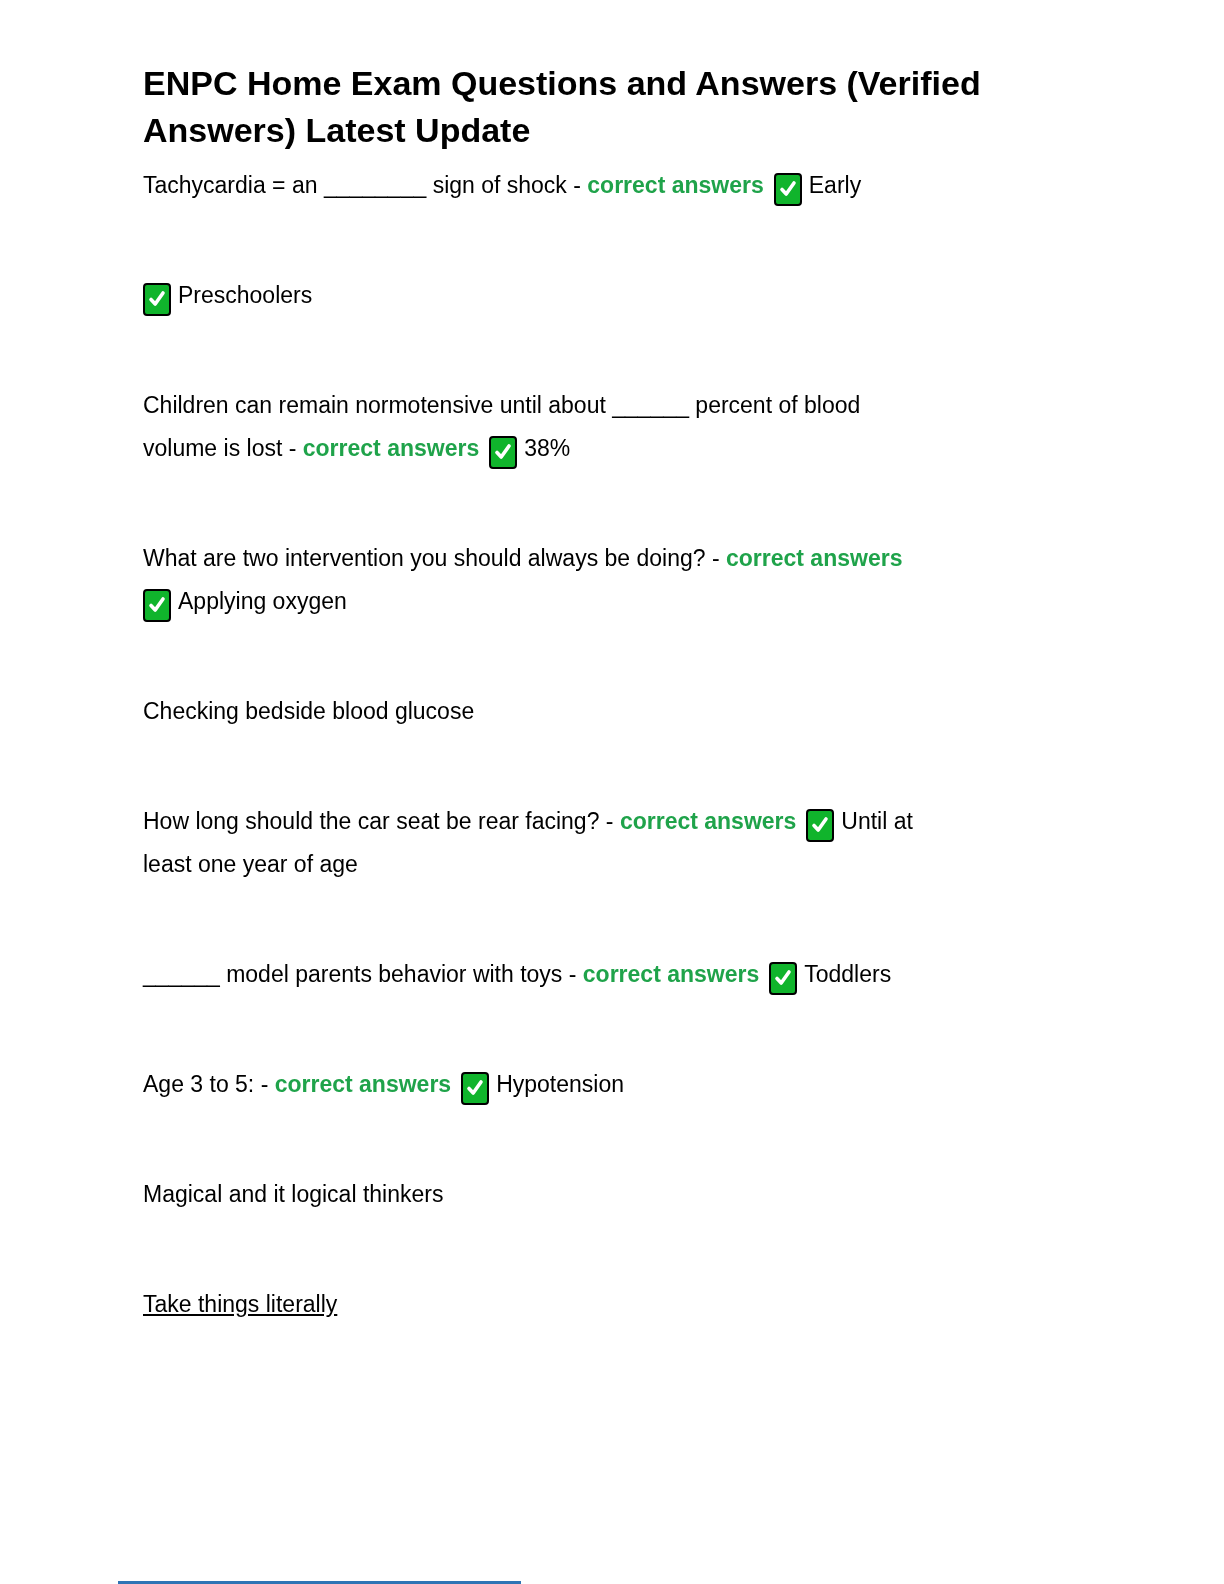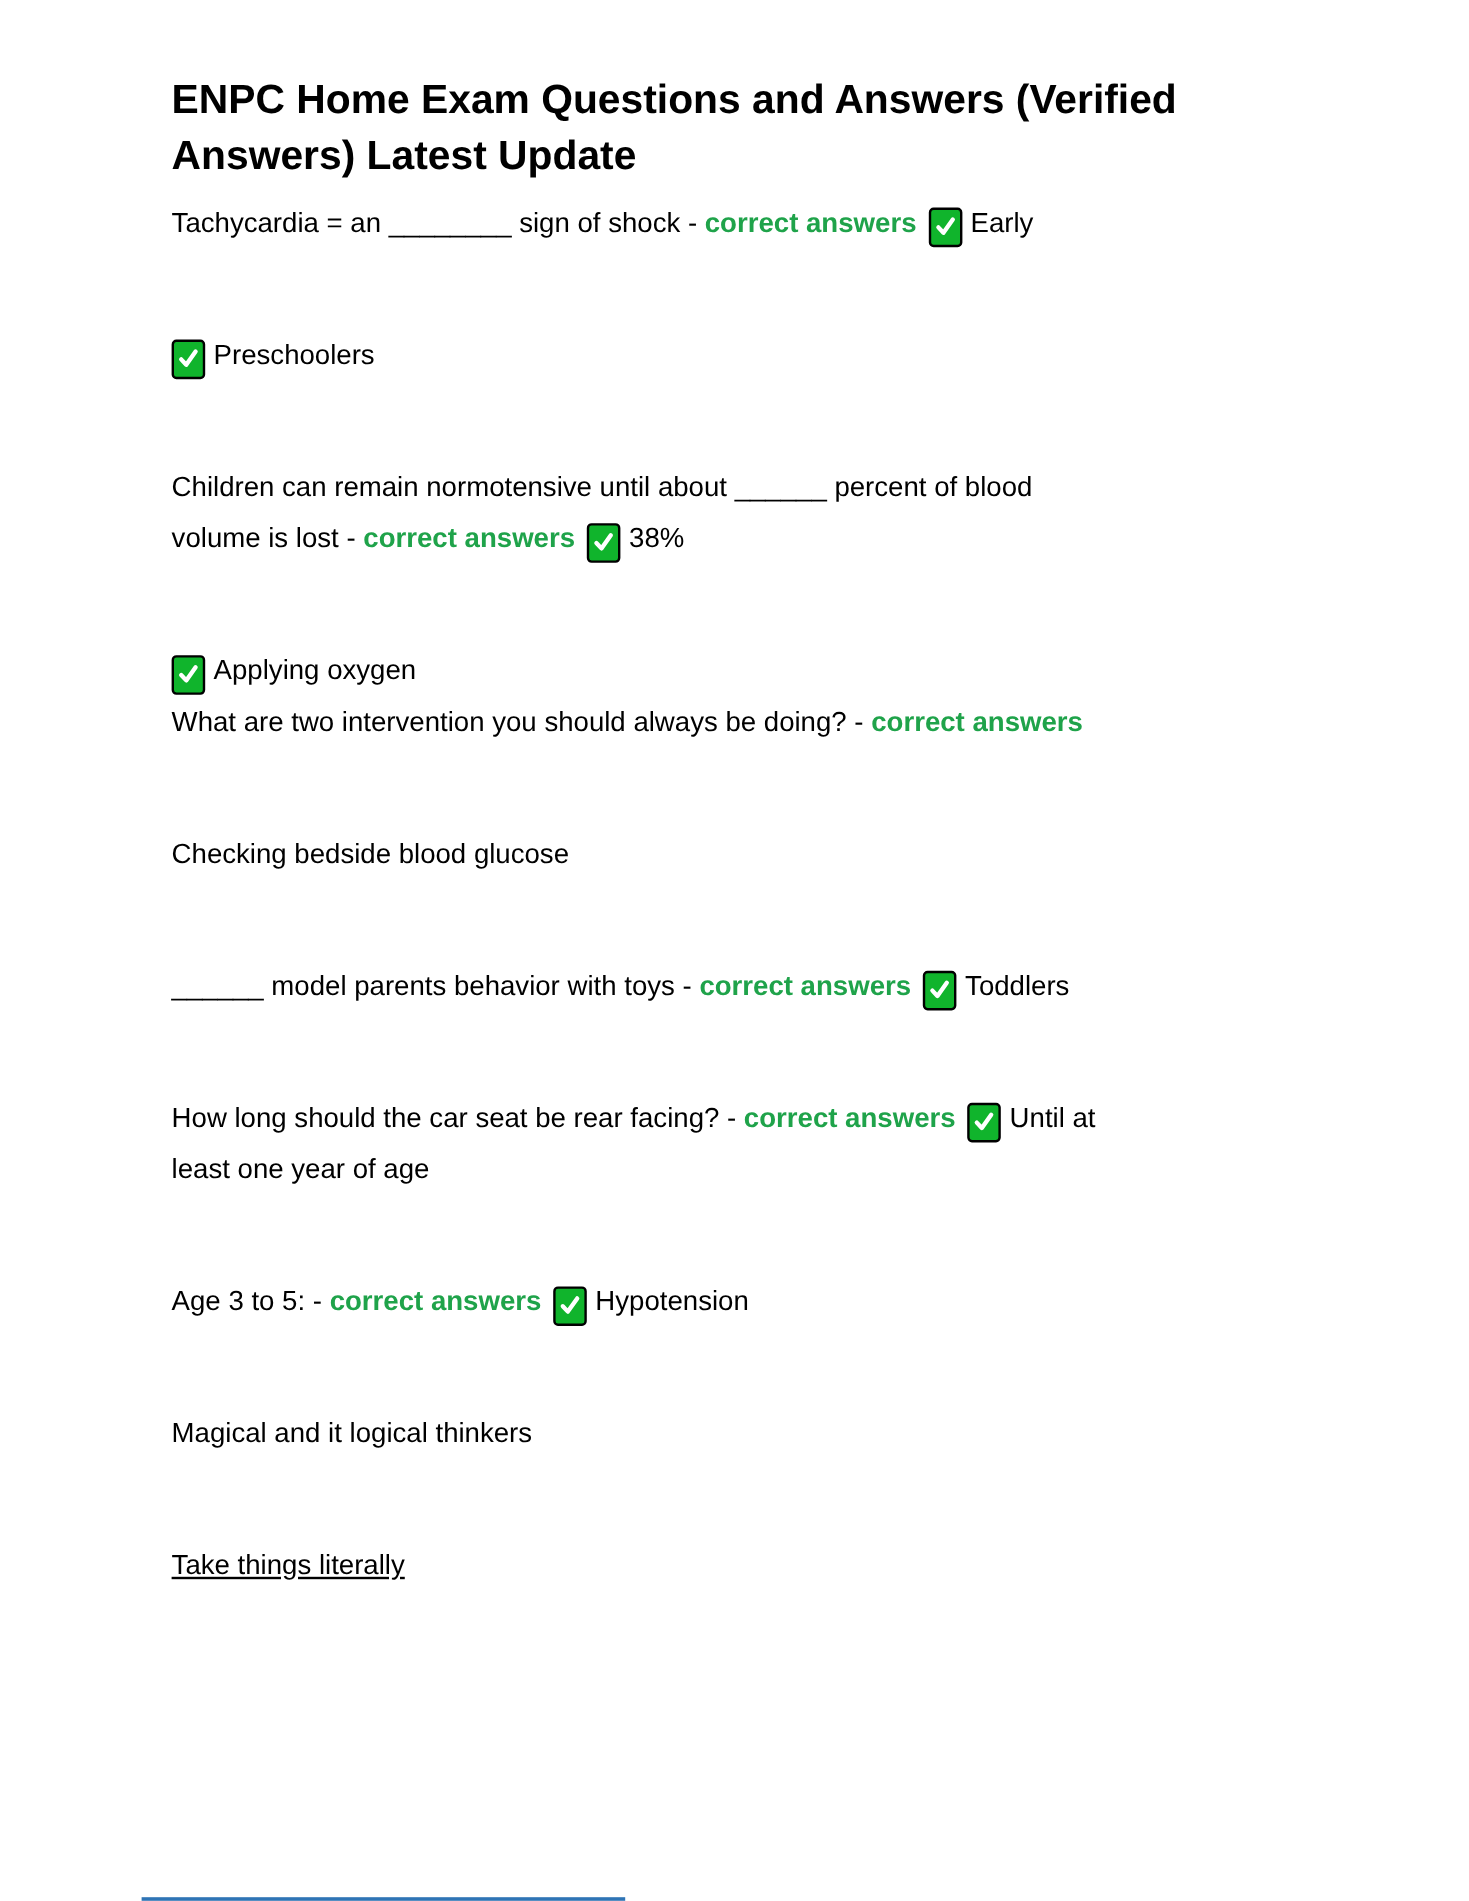--- a/index.html
+++ b/index.html
@@ -91,38 +91,38 @@
                 <path d="M4 11.5 L8.2 16 L16 5" fill="none" stroke="#FFFFFF" stroke-width="3.6" stroke-linecap="round" stroke-linejoin="round"></path>
               </svg></span><span class="txt">Preschoolers</span></span>
         </p>
         <p class="qa-item">
           <span class="line"><span class="txt">Children can remain normotensive until about ______ percent of blood</span></span>
           <span class="line"><span class="txt">volume is lost - </span><span class="ans-label">correct answers</span><span class="check"><svg width="20" height="22" viewBox="0 0 20 22">
                 <path d="M4 11.5 L8.2 16 L16 5" fill="none" stroke="#FFFFFF" stroke-width="3.6" stroke-linecap="round" stroke-linejoin="round"></path>
               </svg></span><span class="txt">38%</span></span>
         </p>
         <p class="qa-item">
+          <span class="line"><span class="txt">What are two intervention you should always be doing? - </span><span class="ans-label">correct answers</span></span>
           <span class="line"><span class="check"><svg width="20" height="22" viewBox="0 0 20 22">
                 <path d="M4 11.5 L8.2 16 L16 5" fill="none" stroke="#FFFFFF" stroke-width="3.6" stroke-linecap="round" stroke-linejoin="round"></path>
               </svg></span><span class="txt">Applying oxygen</span></span>
-          <span class="line"><span class="txt">What are two intervention you should always be doing? - </span><span class="ans-label">correct answers</span></span>
         </p>
         <p class="qa-item">
           <span class="line"><span class="txt">Checking bedside blood glucose</span></span>
-        </p>
-        <p class="qa-item">
-          <span class="line"><span class="txt">______ model parents behavior with toys - </span><span class="ans-label">correct answers</span><span class="check"><svg width="20" height="22" viewBox="0 0 20 22">
-                <path d="M4 11.5 L8.2 16 L16 5" fill="none" stroke="#FFFFFF" stroke-width="3.6" stroke-linecap="round" stroke-linejoin="round"></path>
-              </svg></span><span class="txt">Toddlers</span></span>
         </p>
         <p class="qa-item">
           <span class="line"><span class="txt">How long should the car seat be rear facing? - </span><span class="ans-label">correct answers</span><span class="check"><svg width="20" height="22" viewBox="0 0 20 22">
                 <path d="M4 11.5 L8.2 16 L16 5" fill="none" stroke="#FFFFFF" stroke-width="3.6" stroke-linecap="round" stroke-linejoin="round"></path>
               </svg></span><span class="txt">Until at</span></span>
           <span class="line"><span class="txt">least one year of age</span></span>
+        </p>
+        <p class="qa-item">
+          <span class="line"><span class="txt">______ model parents behavior with toys - </span><span class="ans-label">correct answers</span><span class="check"><svg width="20" height="22" viewBox="0 0 20 22">
+                <path d="M4 11.5 L8.2 16 L16 5" fill="none" stroke="#FFFFFF" stroke-width="3.6" stroke-linecap="round" stroke-linejoin="round"></path>
+              </svg></span><span class="txt">Toddlers</span></span>
         </p>
         <p class="qa-item">
           <span class="line"><span class="txt">Age 3 to 5: - </span><span class="ans-label">correct answers</span><span class="check"><svg width="20" height="22" viewBox="0 0 20 22">
                 <path d="M4 11.5 L8.2 16 L16 5" fill="none" stroke="#FFFFFF" stroke-width="3.6" stroke-linecap="round" stroke-linejoin="round"></path>
               </svg></span><span class="txt">Hypotension</span></span>
         </p>
         <p class="qa-item">
           <span class="line"><span class="txt">Magical and it logical thinkers</span></span>
         </p>
         <p class="qa-item">

